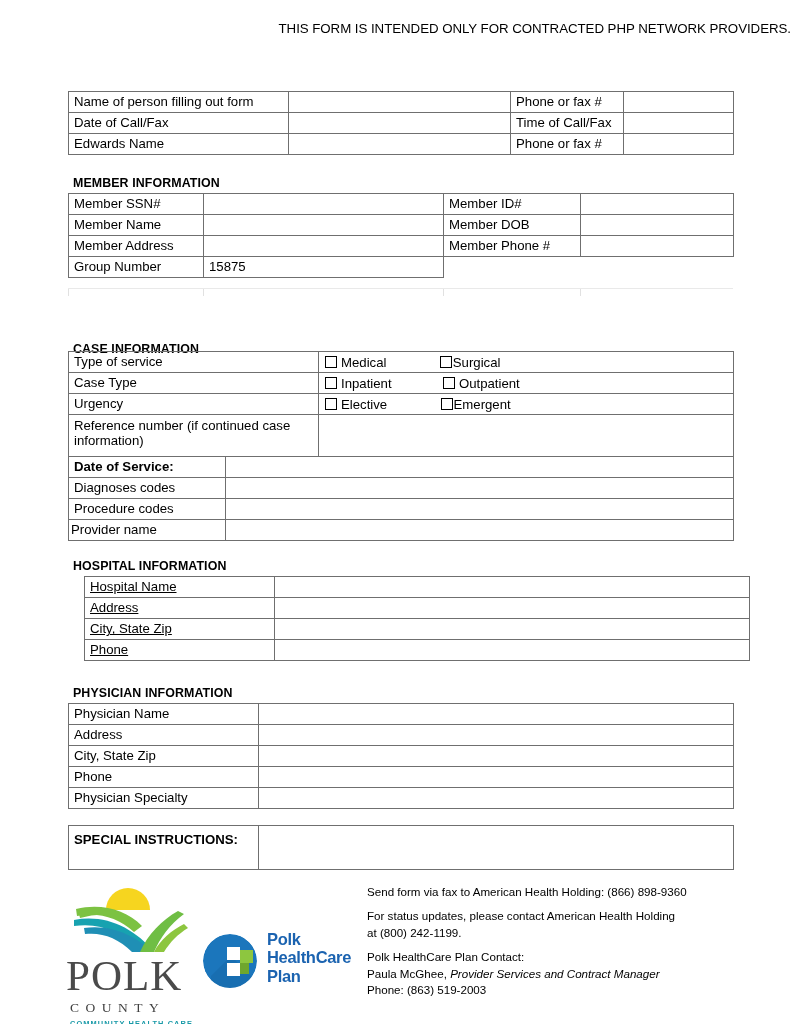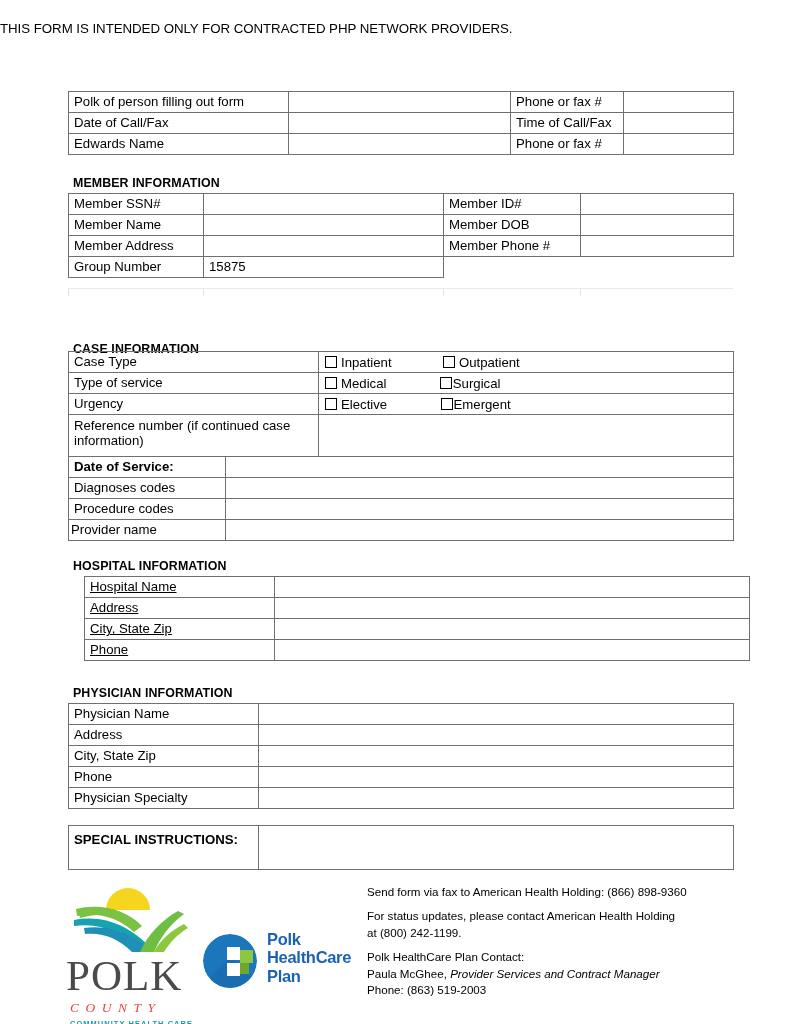--- a/index.html
+++ b/index.html
@@ -21,21 +21,21 @@
   }
   
   .doc-title {
     text-align: center;
     font-size: 17px;
     font-weight: bold;
     letter-spacing: -0.1px;
     padding-top: 22px;
   }
   .doc-subtitle {
-    text-align: left;
+    text-align: right;
     font-size: 13.3px;
     padding-top: 21px;
     letter-spacing: -0.05px;
   }
   
   .form-table {
     border-collapse: collapse;
     table-layout: fixed;
     font-size: 13.2px;
   }
@@ -113,23 +113,22 @@
     font-size: 43px;
     letter-spacing: 1px;
     color: #4a4a4a;
     line-height: .95;
     font-weight: normal;
   }
   .county-word {
     font-family: "Liberation Serif", serif;
     font-size: 13.5px;
     letter-spacing: 6.5px;
-    color: #ef4444;
+    color: #404040;
     padding-left: 4px;
-    font-style: italic;
   }
   .chc-word {
     font-size: 7.4px;
     font-weight: bold;
     letter-spacing: 1.1px;
     color: #1a9aa8;
   }
   .php-word {
     color: #1b63b0;
     font-weight: bold;
@@ -147,21 +146,21 @@
 
   <table class="form-table blk" id="tbl-contact">
     <colgroup>
         <col style="width:220px">
         <col style="width:222px">
         <col style="width:113px">
         <col style="width:110px">
       </colgroup>
     <tbody>
       <tr>
-        <td>Polk of person filling out form</td>
+        <td>Name of person filling out form</td>
         <td class="blank"></td>
         <td>Phone or fax  #</td>
         <td class="blank"></td>
       </tr>
       <tr>
         <td>Date of Call/Fax</td>
         <td class="blank"></td>
         <td>Time of Call/Fax</td>
         <td class="blank"></td>
       </tr>
@@ -219,44 +218,44 @@
 
   <div class="section-head blk" id="lbl-case">CASE INFORMATION</div>
   <table class="form-table blk" id="tbl-case">
     <colgroup>
         <col style="width:157px">
         <col style="width:93px">
         <col style="width:415px">
       </colgroup>
     <tbody>
       <tr>
+        <td colspan="2">Type of service</td>
+        <td class="cb-cell">
+          <span class="cb-wrap">
+              <span class="checkbox"></span>
+              <span>Medical</span>
+            </span>
+          <span class="cb-gap-tight"></span>
+          <span class="cb-wrap">
+              <span class="checkbox" style="margin-right:1px"></span>
+              <span>Surgical</span>
+            </span>
+        </td>
+      </tr>
+      <tr>
         <td colspan="2">Case Type</td>
         <td class="cb-cell">
           <span class="cb-wrap">
               <span class="checkbox"></span>
               <span>Inpatient</span>
             </span>
           <span class="cb-gap"></span>
           <span class="cb-wrap">
               <span class="checkbox"></span>
               <span>Outpatient</span>
-            </span>
-        </td>
-      </tr>
-      <tr>
-        <td colspan="2">Type of service</td>
-        <td class="cb-cell">
-          <span class="cb-wrap">
-              <span class="checkbox"></span>
-              <span>Medical</span>
-            </span>
-          <span class="cb-gap-tight"></span>
-          <span class="cb-wrap">
-              <span class="checkbox" style="margin-right:1px"></span>
-              <span>Surgical</span>
             </span>
         </td>
       </tr>
       <tr>
         <td colspan="2">Urgency</td>
         <td class="cb-cell">
           <span class="cb-wrap">
               <span class="checkbox"></span>
               <span>Elective</span>
             </span>

